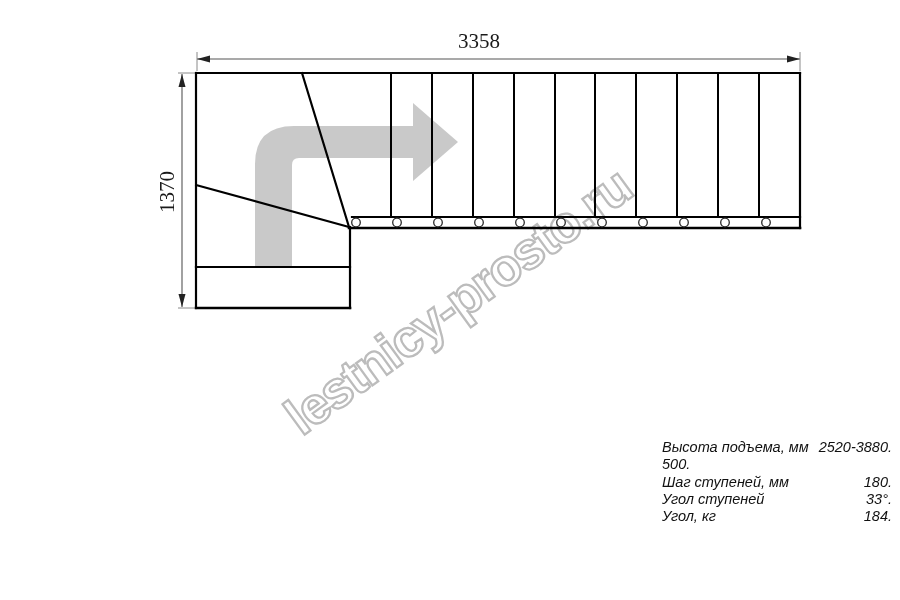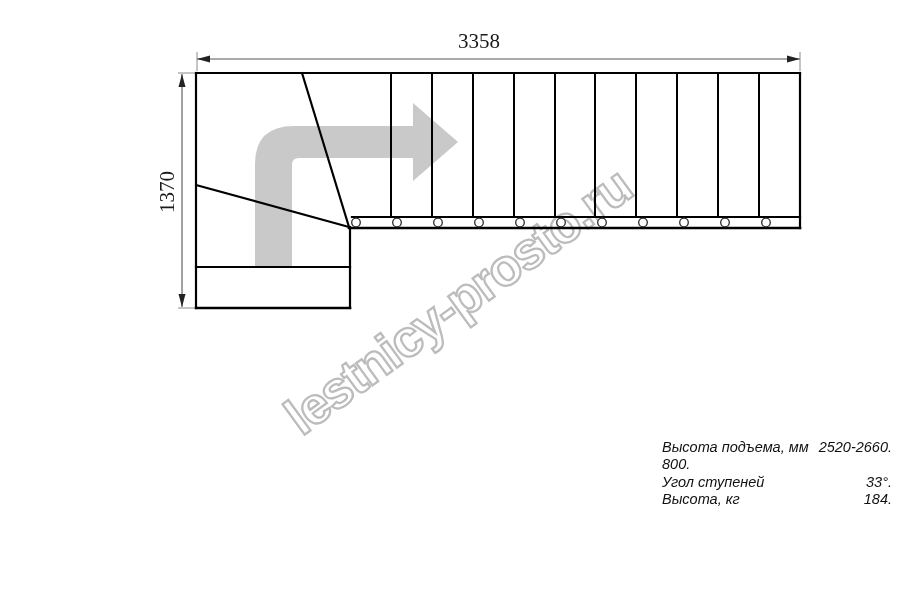--- a/index.html
+++ b/index.html
@@ -110,28 +110,32 @@
       <polygon points="182,307 178.5,294 185.5,294" fill="#222222"></polygon>
     </g>
   </svg>
 
   <div class="dim-label h">3358</div>
   <div class="dim-label v">1370</div>
 
   <div class="specs">
     <div class="specs-row">
       <span class="lbl">Высота подъема, мм</span>
-      <span class="val">2520-2660.</span>
+      <span class="val">2520-3880.</span>
     </div>
     <div class="specs-row">
-      <span class="val">800.</span>
+      <span class="val">500.</span>
+    </div>
+    <div class="specs-row">
+      <span class="lbl">Шаг ступеней, мм</span>
+      <span class="val">180.</span>
     </div>
     <div class="specs-row">
       <span class="lbl">Угол ступеней</span>
       <span class="val">33°.</span>
     </div>
     <div class="specs-row">
-      <span class="lbl">Высота, кг</span>
+      <span class="lbl">Угол, кг</span>
       <span class="val">184.</span>
     </div>
   </div>
 
 </div>
 
 </body></html>

